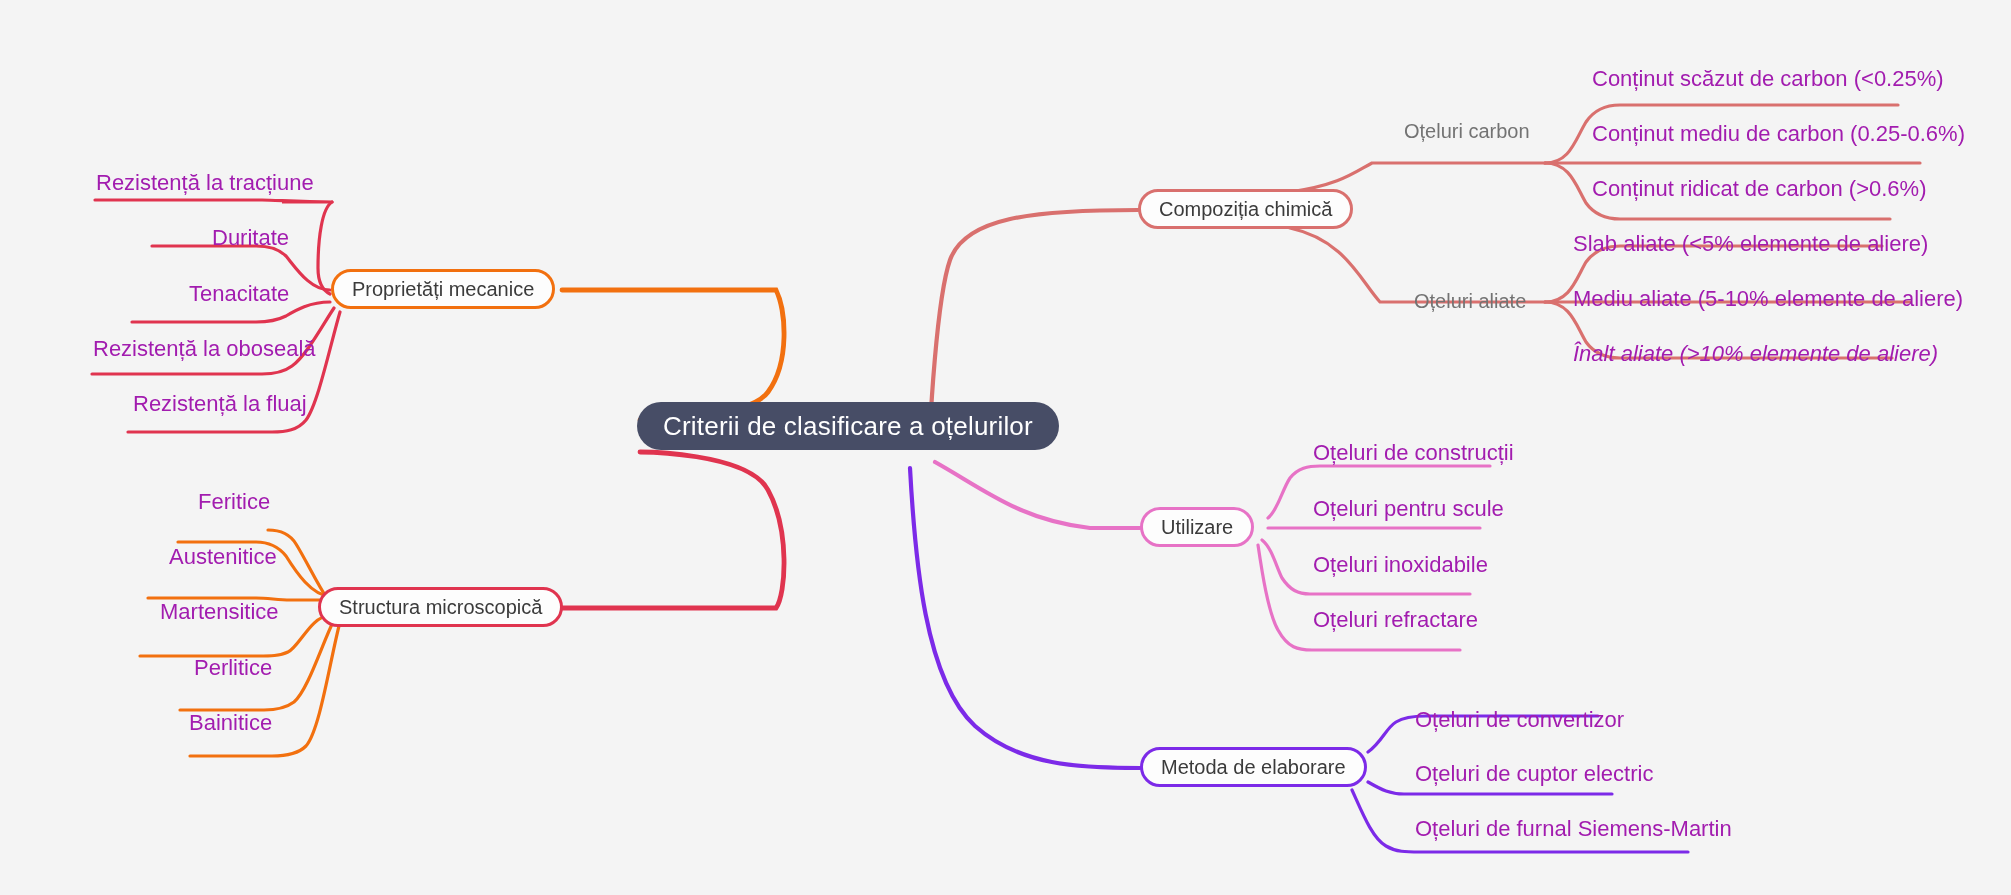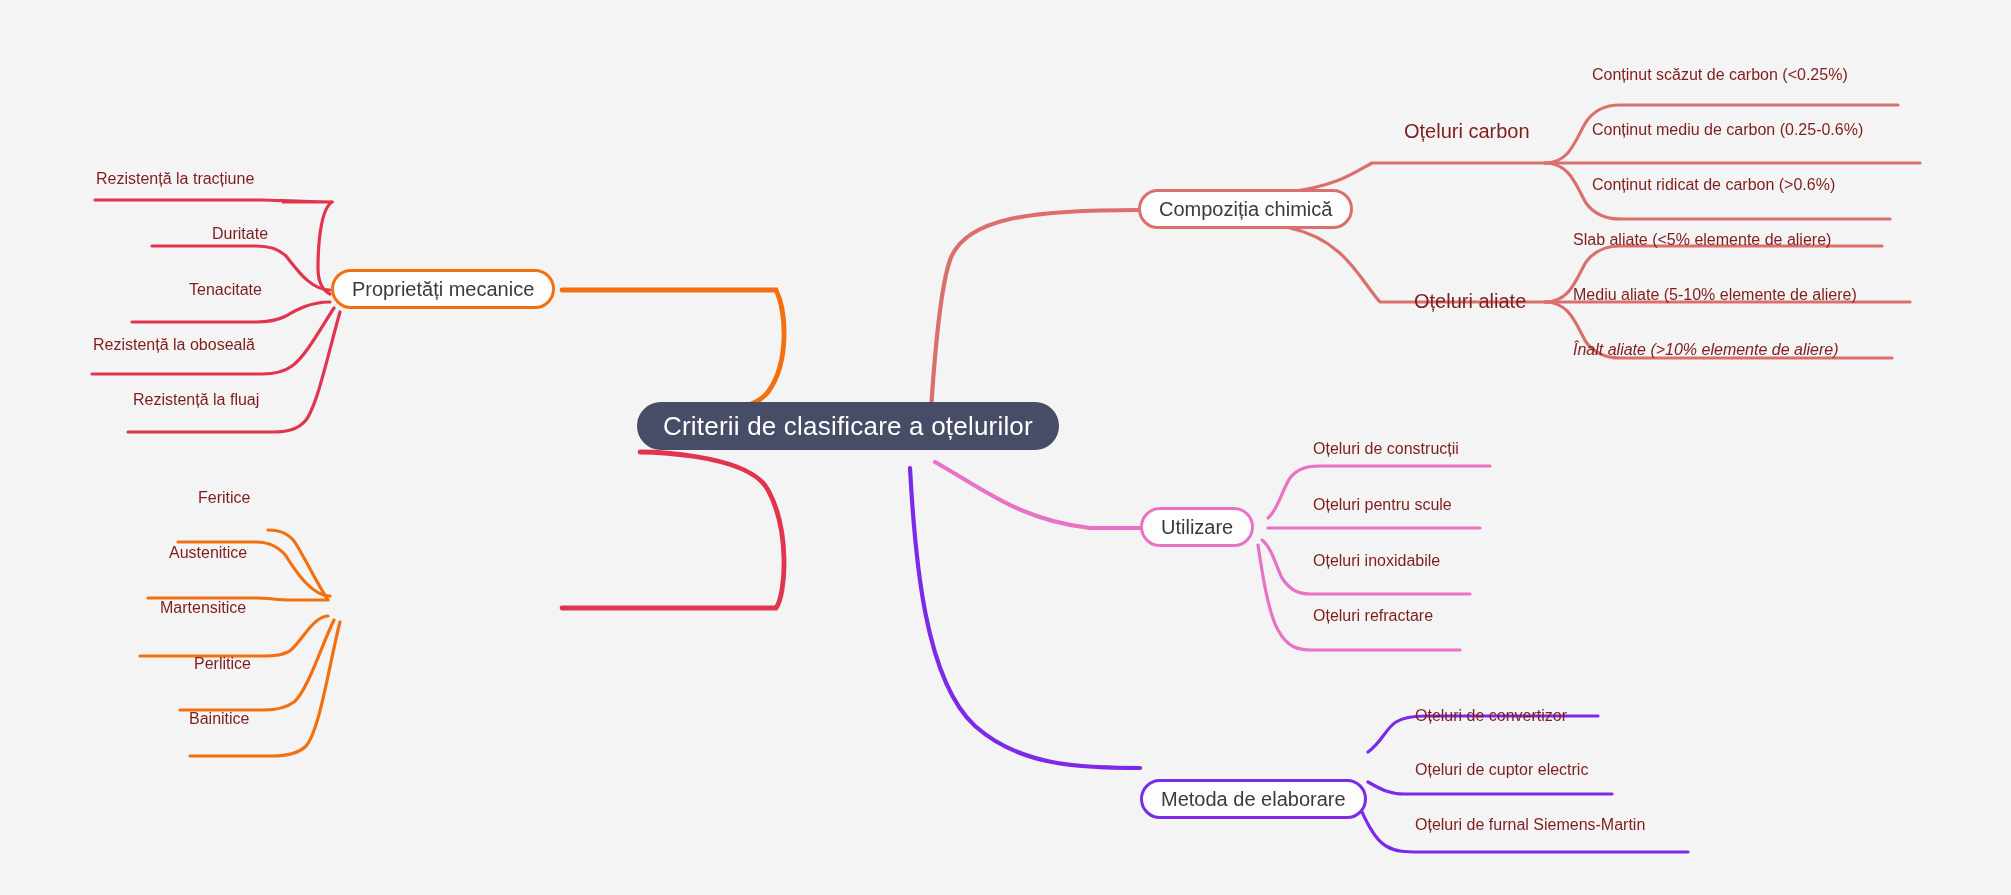--- a/index.html
+++ b/index.html
@@ -31,27 +31,27 @@
     background:#fdfdfd;
     border:3px solid #cccccc;
     border-radius:22px;
     color:#3b3b3b;
     font-size:20px;
     padding:0 18px;
     height:40px;
   }
   .leaf-label{
     position:absolute;
-    color:#7f1d1d;
-    font-size:16px;
+    color:#a21caf;
+    font-size:22px;
     white-space:nowrap;
   }
   .sub-label{
     position:absolute;
-    color:#7f1d1d;
+    color:#737373;
     font-size:20px;
     white-space:nowrap;
   }
 </style>
 </head>
 <body style="background: rgb(244, 244, 244);">
 
 <div id="mindmap">
   <svg class="links" viewBox="0 0 2011 895">
     <g fill="none" stroke-width="3.2" stroke-linecap="round">
@@ -106,28 +106,31 @@
   </div>
 
   <div class="node branch" style="left:1138px;top:189px;border-color:#d9706e;">
     <span>Compoziția chimică</span>
   </div>
 
   <div class="node branch" style="left:1140px;top:507px;border-color:#e772c6;">
     <span>Utilizare</span>
   </div>
 
-  <div class="node branch" style="left:1140px;top:779px;border-color:#7c2ae8;align-items:center;">
+  <div class="node branch" style="left:1140px;top:747px;border-color:#7c2ae8;align-items:center;">
     <span>Metoda de elaborare</span>
   </div>
 
   <div class="node branch" style="left:331px;top:269px;border-color:#f2700f;">
     <span>Proprietăți mecanice</span>
   </div>
 
+  <div class="node branch" style="left:318px;top:587px;border-color:#e0344f;">
+    <span>Structura microscopică</span>
+  </div>
 
   <div class="sub-label" style="left:1404px;top:120px;">Oțeluri carbon</div>
   <div class="sub-label" style="left:1406px;top:290px;margin-left:8px;">Oțeluri aliate</div>
 
   <div class="leaf-label" style="left:1592px;top:66px;">Conținut scăzut de carbon (&lt;0.25%)</div>
   <div class="leaf-label" style="left:1592px;top:121px;">Conținut mediu de carbon (0.25-0.6%)</div>
   <div class="leaf-label" style="left:1592px;top:176px;">Conținut ridicat de carbon (&gt;0.6%)</div>
 
   <div class="leaf-label" style="left:1573px;top:231px;">Slab aliate (&lt;5% elemente de aliere)</div>
   <div class="leaf-label" style="left:1573px;top:286px;">Mediu aliate (5-10% elemente de aliere)</div>

